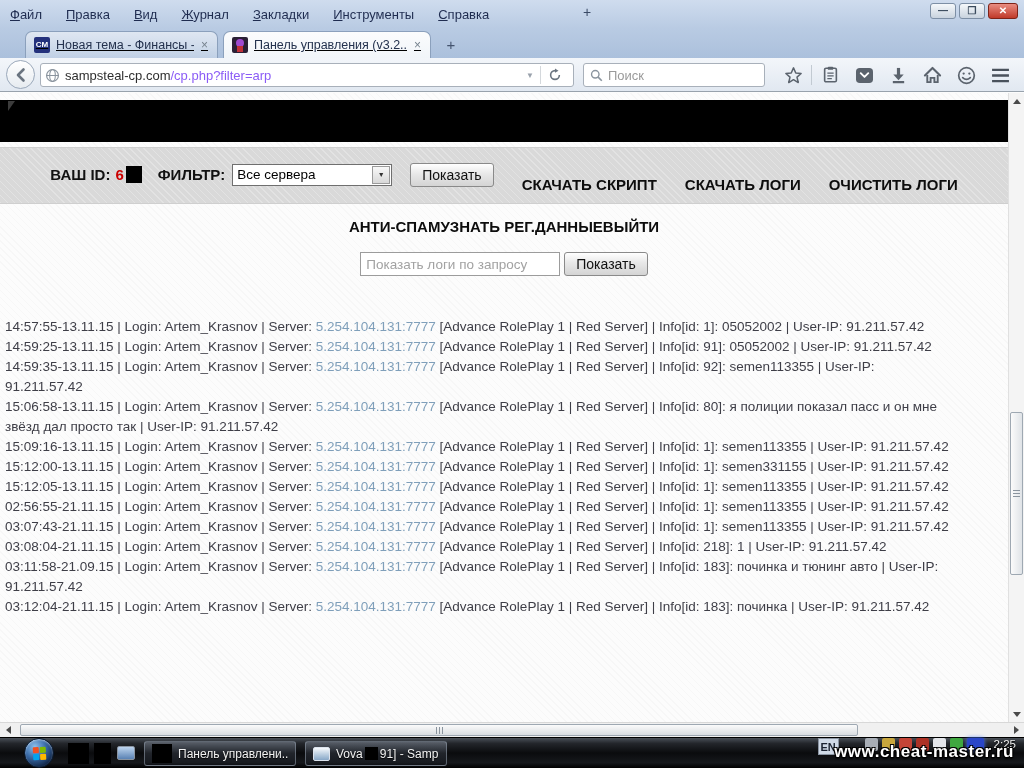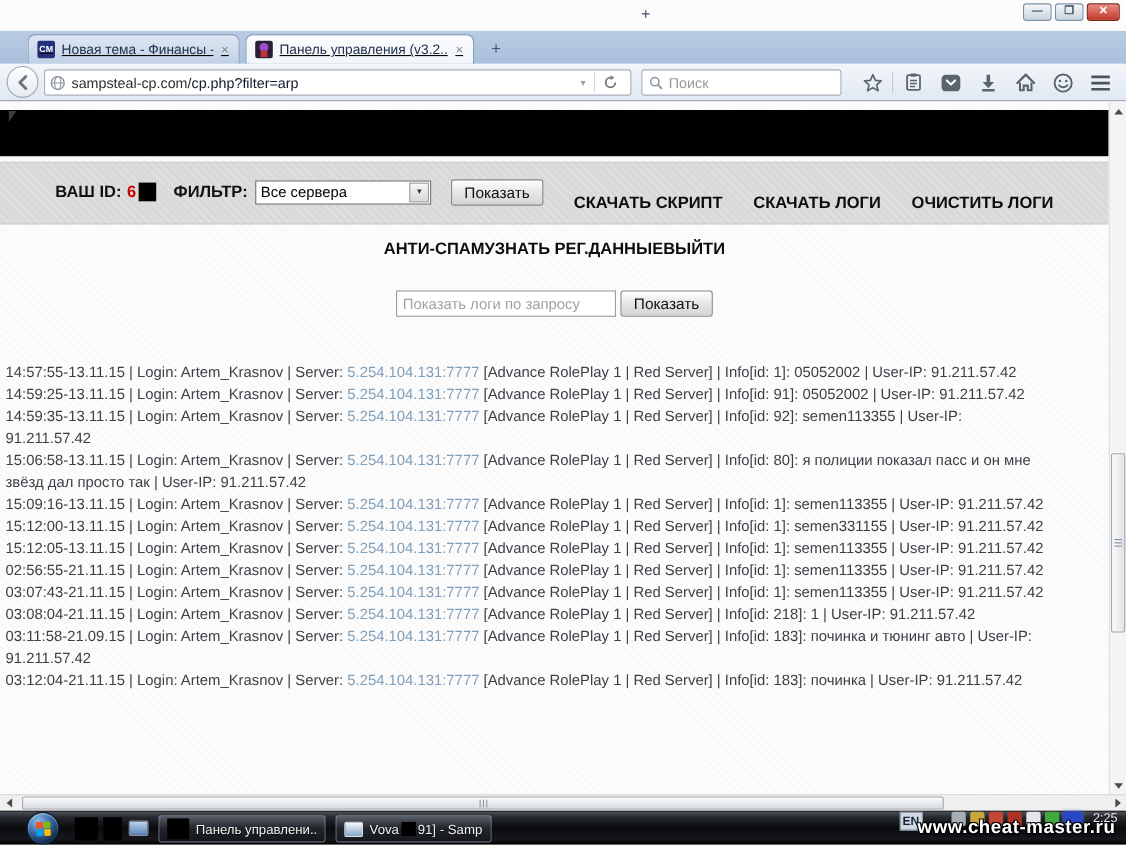--- a/index.html
+++ b/index.html
@@ -62,21 +62,21 @@
     position:absolute; left:6px; top:2px; width:29px; height:29px; border-radius:50%;
     border:1px solid #9aa8ba; background:linear-gradient(#ffffff,#e6ebf0);
     display:flex; align-items:center; justify-content:center;
   }
   .urlbar {
     position:absolute; left:40px; top:5px; width:534px; height:24px; background:#fff;
     border:1px solid #a8b0ba; border-radius:3px; display:flex; align-items:center; padding:0 4px;
   }
   .url-text { font-size:13px; margin-left:5px; flex:1; white-space:nowrap; overflow:hidden; }
   .url-host { color:#2e2e2e; }
-  .url-path { color:#0f172a; }
+  .url-path { color:#8b5cf6; }
   .url-drop { font-size:8px; color:#9aa2ac; padding:0 6px; }
   .url-sep { width:1px; height:18px; background:#d4d8dc; }
   .reload-btn { padding:0 7px; display:flex; align-items:center; }
   .searchbar {
     position:absolute; left:583px; top:5px; width:182px; height:24px; background:#fff;
     border:1px solid #a8b0ba; border-radius:3px; display:flex; align-items:center; padding:0 6px; gap:5px;
   }
   .searchbar input { border:none; outline:none; font-size:13px; width:130px; font-family:"Liberation Sans",sans-serif; background:transparent; }
   .searchbar input::placeholder { color:#9a9a9a; }
   .tool-icons { position:absolute; left:776px; top:3px; display:flex; align-items:center; }
@@ -118,21 +118,21 @@
   }
   .btn-classic {
     font-family:"Liberation Sans",sans-serif; font-size:14px; color:#111;
     background:linear-gradient(#ffffff,#e8e8e8 45%,#d4d4d4);
     border:1px solid #8a8a8a; border-radius:3px; padding:2px 11px; height:24px;
   }
   .show-btn { margin-left:18px; }
   .nav-link { font-size:15px; font-weight:bold; color:#0d0d0d; text-decoration:none; margin-left:28px; cursor:pointer;margin-top:20px; }
   .nav-link.r2 { margin-left:0; }
 
-  .query-form { margin-top:60px; display:flex; justify-content:center; align-items:center; gap:4px; }
+  .query-form { margin-top:48px; display:flex; justify-content:center; align-items:center; gap:4px; }
   .query-input {
     width:200px; height:24px; border:1px solid #9c9c9c; font-size:13.5px; padding:0 5px;
     font-family:"Liberation Sans",sans-serif; color:#333; background:#fff;
   }
   .query-input::placeholder { color:#a2a2a2; }
 
   .log-list { margin-top:41px; padding-left:5px; }
   .log-line { font-size:13.5px; line-height:20px; color:#3e3e47; white-space:pre; }
   .log-line .link { color:#7f9fba; cursor:pointer; }
 
@@ -201,20 +201,29 @@
     text-shadow:-1px -1px 0 #000, 1px -1px 0 #000, -1px 1px 0 #000, 1px 1px 0 #000, 0 2px 2px #000;
   }
 
   svg { display:block; }
 </style>
 </head>
 <body>
 
 <div class="screen">
 
+  <div class="menubar">
+    <span class="menu-item">Файл</span>
+    <span class="menu-item">Правка</span>
+    <span class="menu-item">Вид</span>
+    <span class="menu-item">Журнал</span>
+    <span class="menu-item">Закладки</span>
+    <span class="menu-item">Инструменты</span>
+    <span class="menu-item">Справка</span>
+  </div>
   <span class="titlebar-plus">+</span>
   <div class="win-controls">
     <div class="win-btn">—</div>
     <div class="win-btn">❐</div>
     <div class="win-btn close">✕</div>
   </div>
 
   <div class="tabbar">
     <div class="tab inactive">
       <div class="favicon-cm">CM</div>

